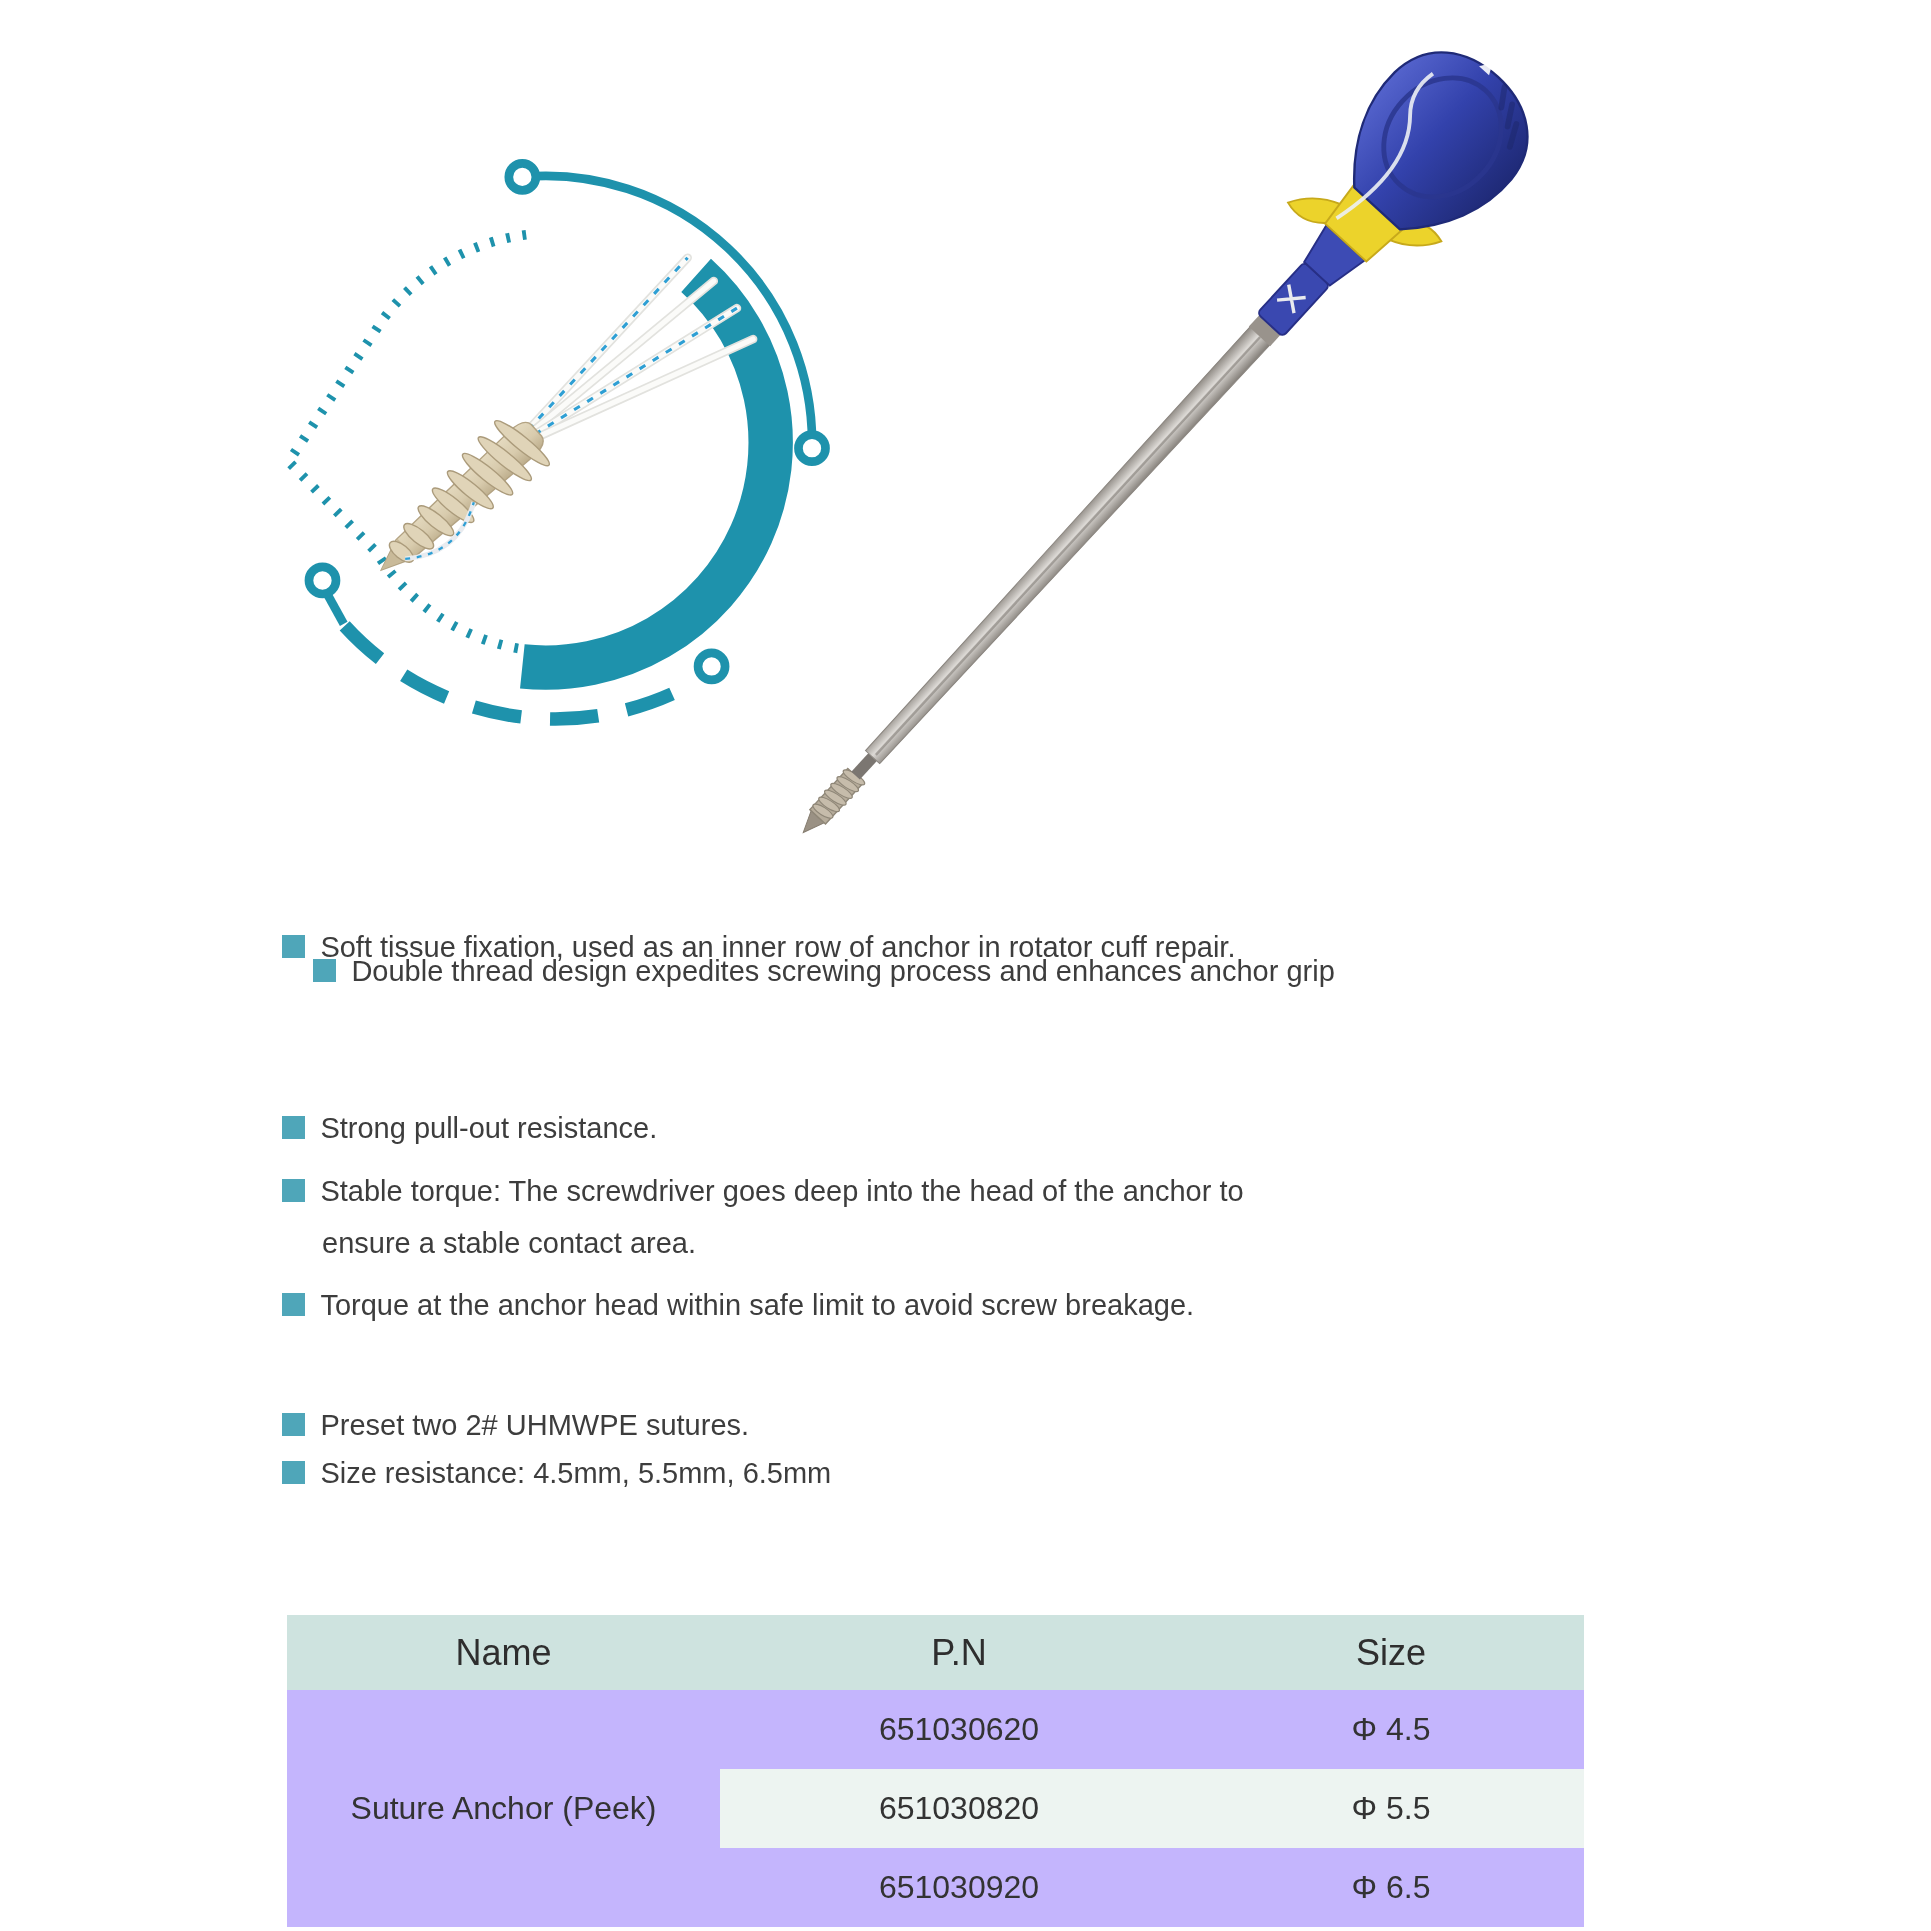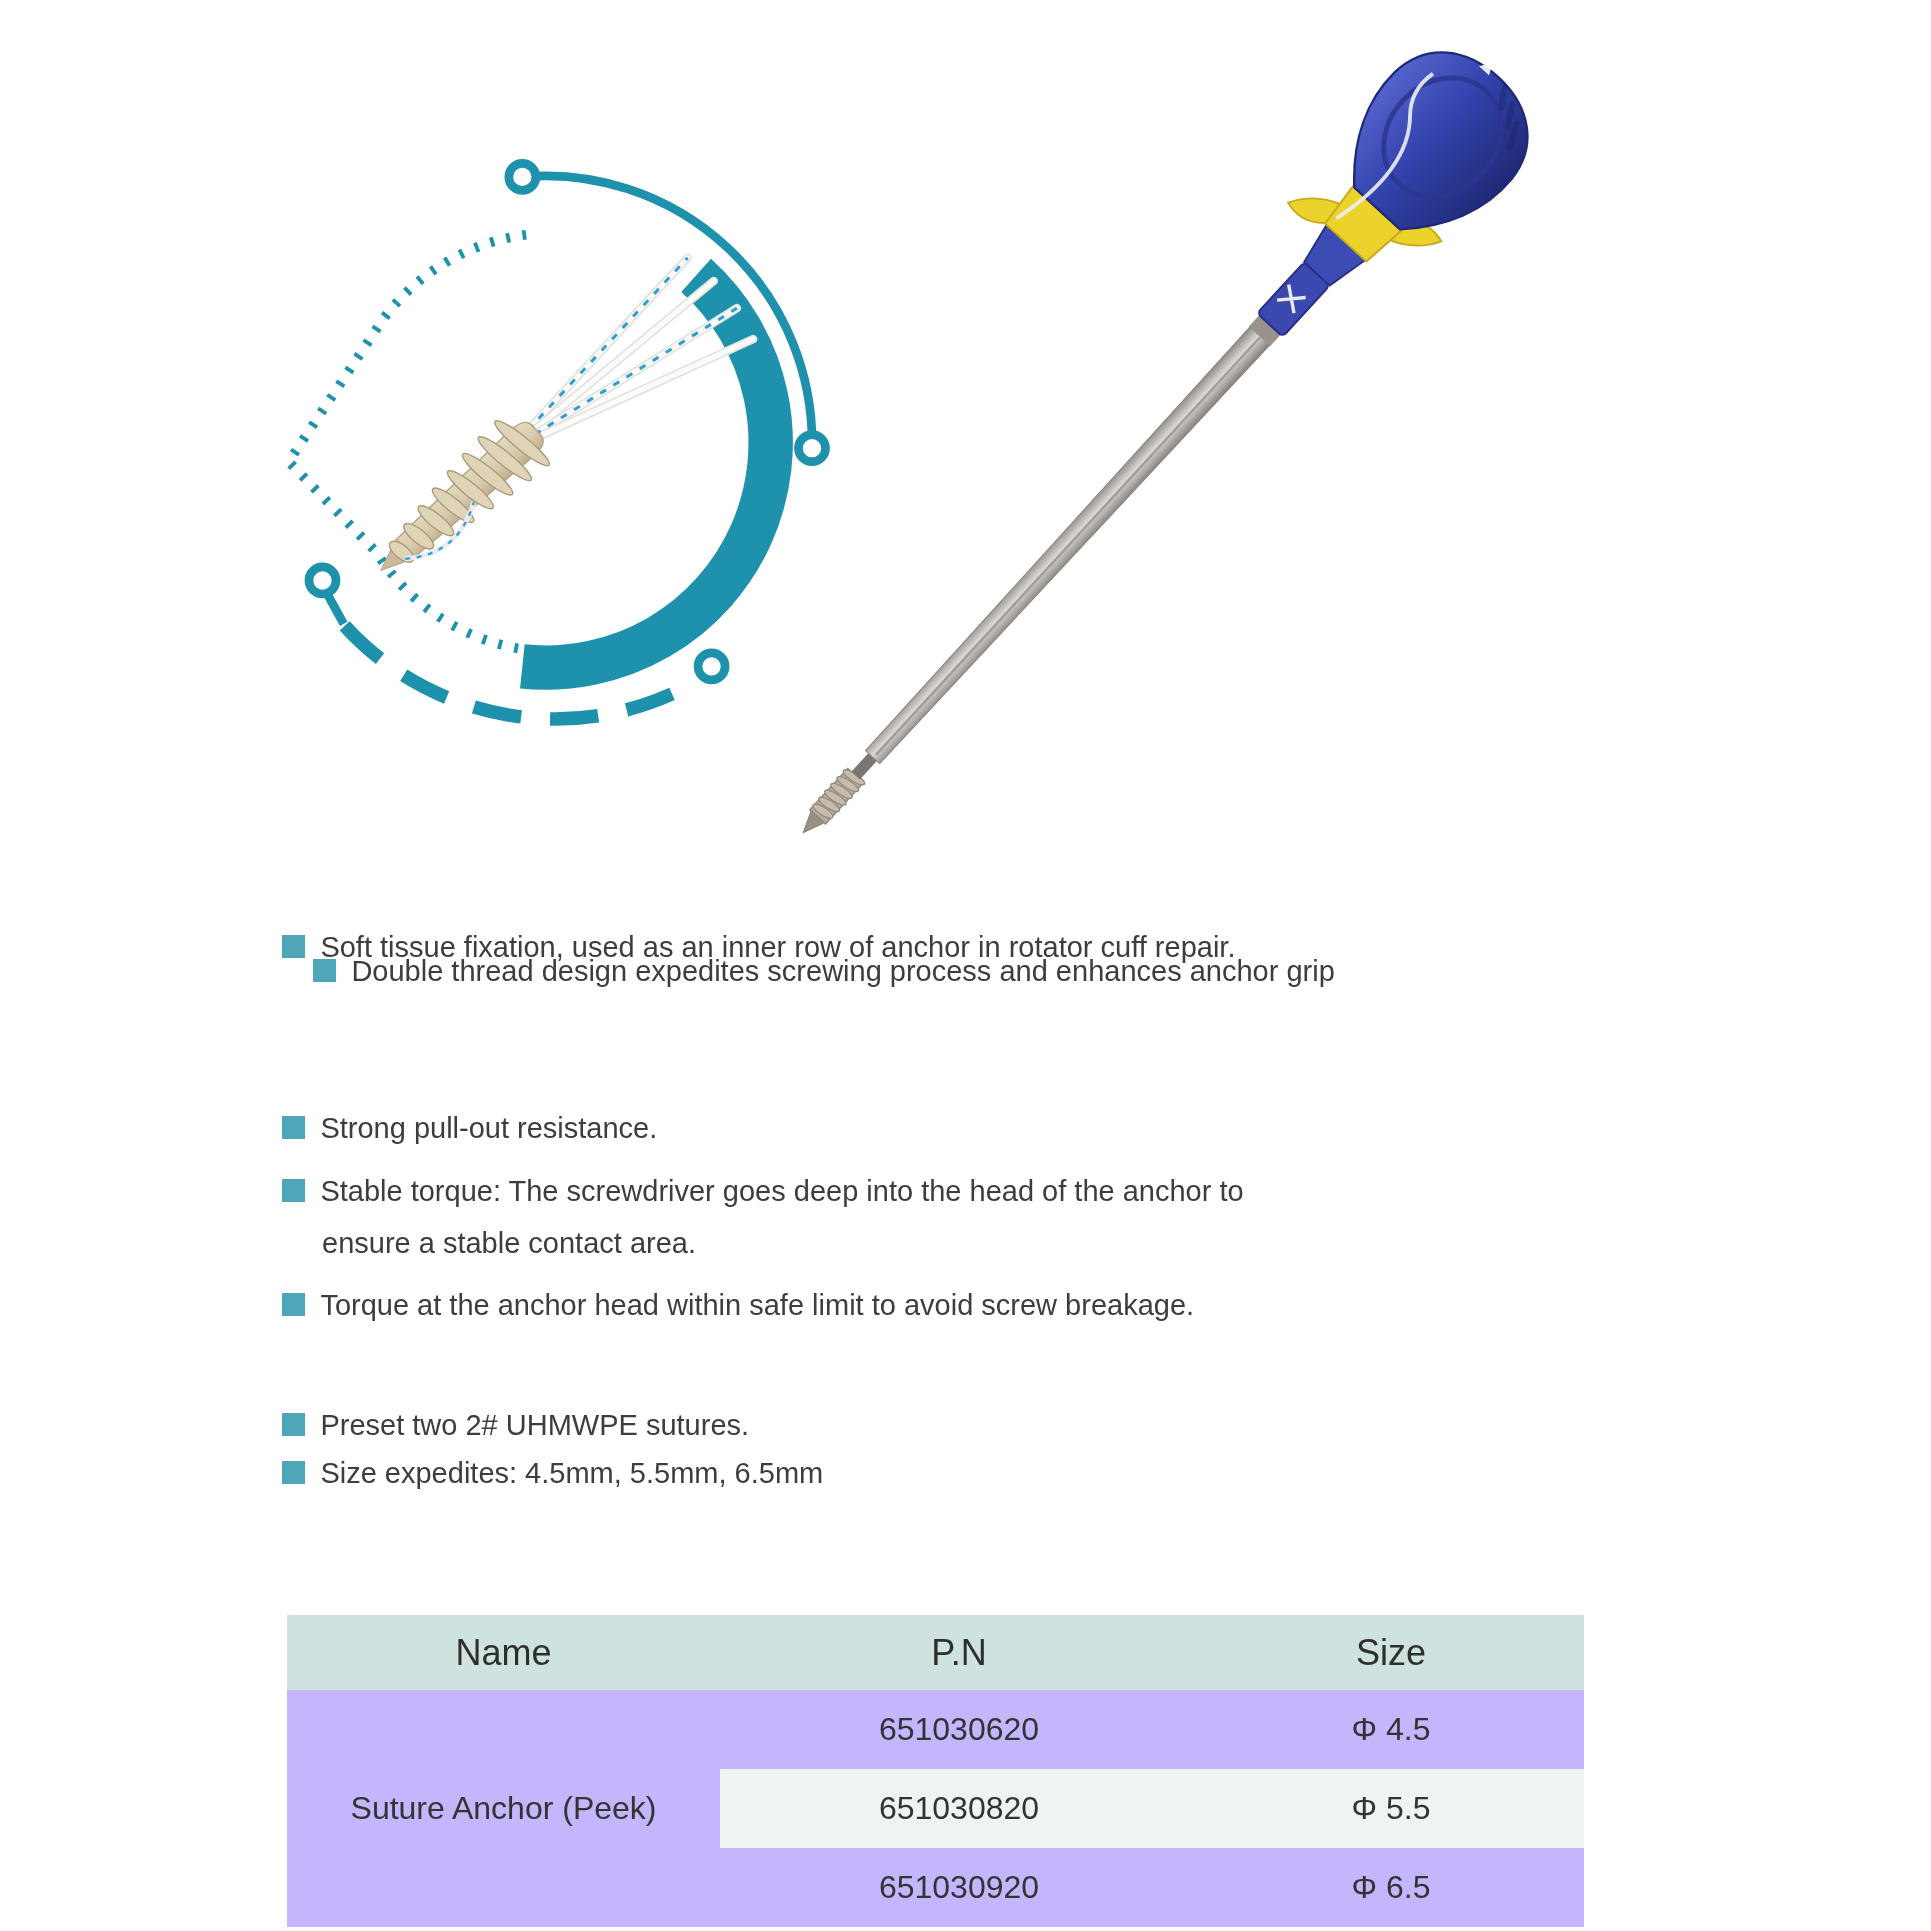--- a/index.html
+++ b/index.html
@@ -213,21 +213,21 @@
     <div class="feature-row fr6">
       <span class="bullet"></span>
       <span>Torque at the anchor head within safe limit to avoid screw breakage.</span>
     </div>
     <div class="feature-row fr7">
       <span class="bullet"></span>
       <span>Preset two 2# UHMWPE sutures.</span>
     </div>
     <div class="feature-row fr8">
       <span class="bullet"></span>
-      <span>Size expedites: 4.5mm, 5.5mm, 6.5mm</span>
+      <span>Size resistance: 4.5mm, 5.5mm, 6.5mm</span>
     </div>
   </div>
 
 
   <table class="spec-table">
     <colgroup>
       <col class="c-name">
         <col class="c-pn">
         <col class="c-size">
     </colgroup>

